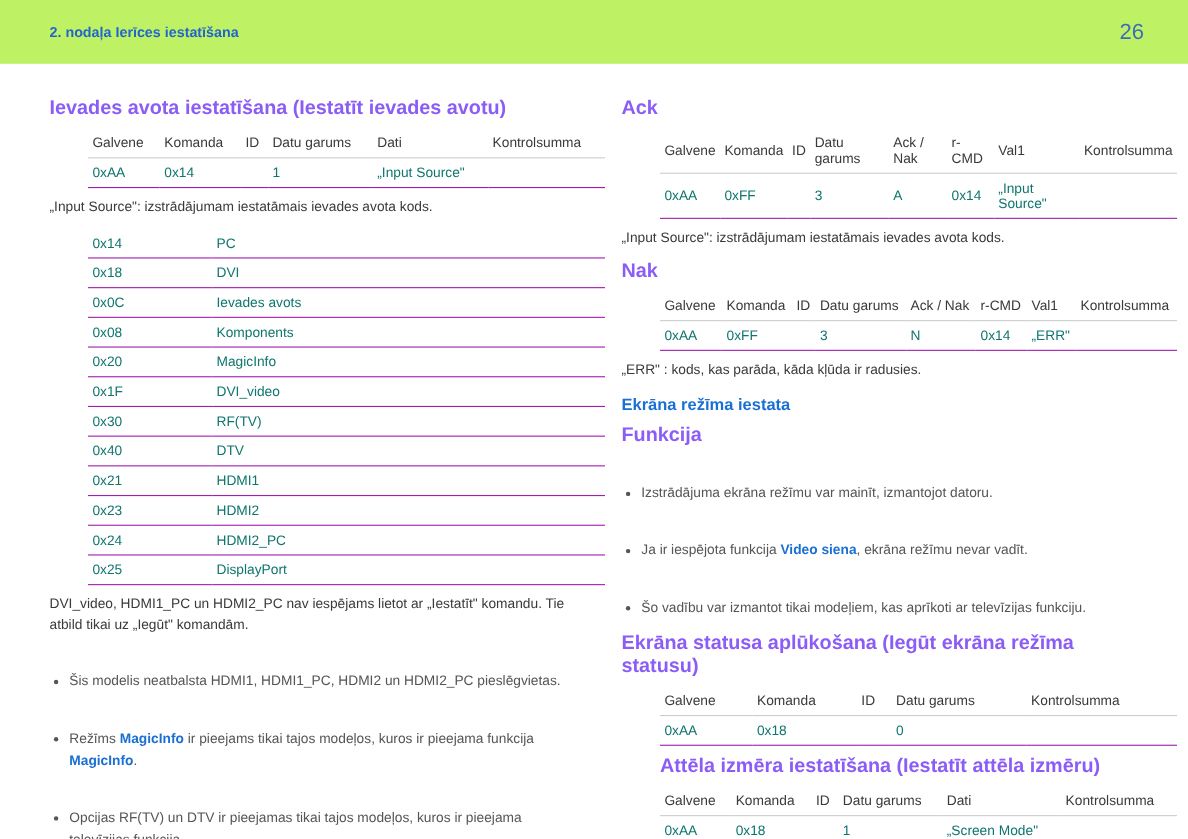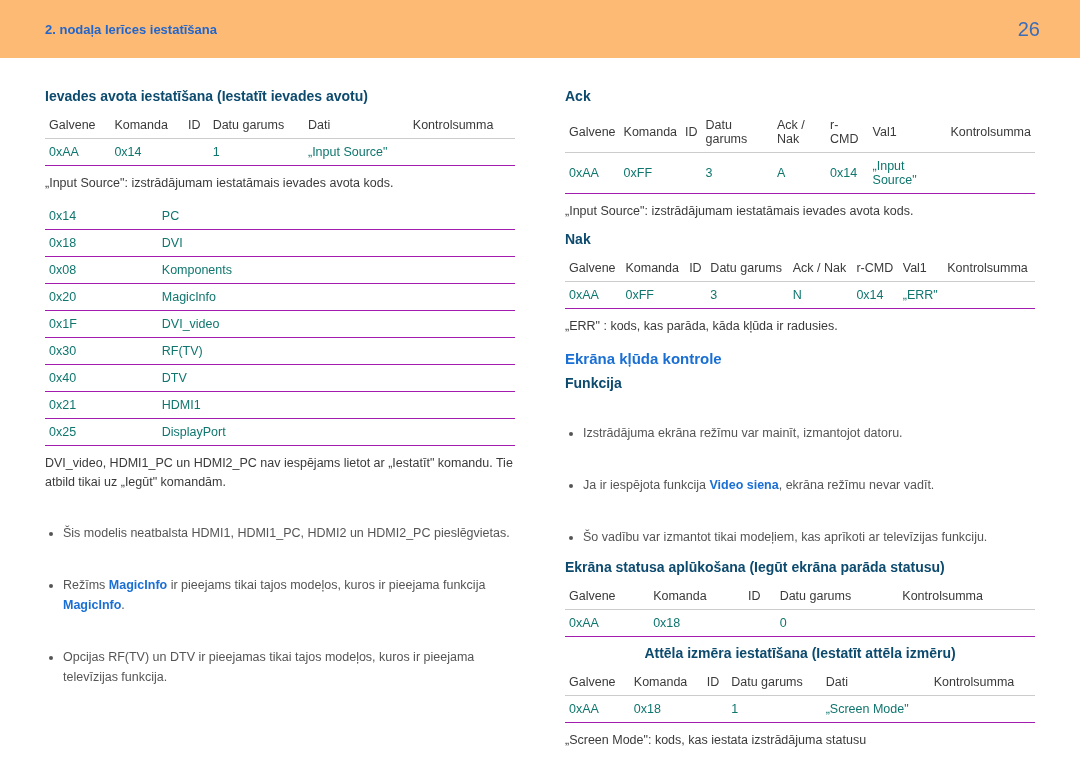--- a/index.html
+++ b/index.html
@@ -5,21 +5,21 @@
   * { box-sizing: border-box; margin: 0; padding: 0; }
   body {
     font-family: "Segoe UI", Arial, sans-serif;
     font-size: 13px;
     color: #2a2a2a;
     background: #fff;
     width: 1080px;
     height: 763px;
   }
   .header {
-    background: #fdba74;
+    background: #bef264;
     height: 58px;
     display: flex;
     justify-content: space-between;
     align-items: center;
     padding: 0 40px 0 45px;
   }
   .chapter {
     color: #2266cc;
     font-size: 13px;
     font-weight: 600;
@@ -33,36 +33,37 @@
     display: flex;
     padding: 30px 45px 20px 45px;
   }
   .col {
     flex: 1;
     min-width: 0;
   }
   .col-left { padding-right: 25px; }
   .col-right { padding-left: 25px; }
   h3.subhead {
-    font-size: 14px;
+    font-size: 18px;
     font-weight: 600;
-    color: #0c4a6e;
+    color: #8b5cf6;
     margin: 0 0 8px 0;
   }
   h3.blue {
     color: #1a6fd4;
     font-size: 15px;
     font-weight: 600;
     margin: 14px 0 8px 0;
   }
   table {
     width: 100%;
     border-collapse: collapse;
     font-size: 12.5px;
     margin-bottom: 8px;
+    margin-left: 35px;
   }
   table th {
     text-align: left;
     font-weight: 400;
     padding: 6px 4px;
     border-bottom: 1px solid #ccc;
     color: #3a3a3a;
   }
   table td {
     padding: 6px 4px;
@@ -133,20 +134,24 @@
       <tbody id="codes-body">
           <tr>
             <td>0x14</td>
             <td>PC</td>
           </tr>
           <tr>
             <td>0x18</td>
             <td>DVI</td>
           </tr>
           <tr>
+            <td>0x0C</td>
+            <td>Ievades avots</td>
+          </tr>
+          <tr>
             <td>0x08</td>
             <td>Komponents</td>
           </tr>
           <tr>
             <td>0x20</td>
             <td>MagicInfo</td>
           </tr>
           <tr>
             <td>0x1F</td>
             <td>DVI_video</td>
@@ -155,20 +160,28 @@
             <td>0x30</td>
             <td>RF(TV)</td>
           </tr>
           <tr>
             <td>0x40</td>
             <td>DTV</td>
           </tr>
           <tr>
             <td>0x21</td>
             <td>HDMI1</td>
+          </tr>
+          <tr>
+            <td>0x23</td>
+            <td>HDMI2</td>
+          </tr>
+          <tr>
+            <td>0x24</td>
+            <td>HDMI2_PC</td>
           </tr>
           <tr>
             <td>0x25</td>
             <td>DisplayPort</td>
           </tr>
         </tbody>
     </table>
 
     <p class="note">DVI_video, HDMI1_PC un HDMI2_PC nav iespējams lietot ar „Iestatīt" komandu. Tie atbild tikai uz „Iegūt" komandām.</p>
 
@@ -233,31 +246,31 @@
         <td>3</td>
         <td>N</td>
         <td>0x14</td>
         <td>„ERR"</td>
         <td></td>
       </tr>
         </tbody>
     </table>
     <p class="note">„ERR" : kods, kas parāda, kāda kļūda ir radusies.</p>
 
-    <h3 class="blue">Ekrāna kļūda kontrole</h3>
+    <h3 class="blue">Ekrāna režīma iestata</h3>
     <h3 class="subhead">Funkcija</h3>
     <ul class="bullets">
       <li><span>Izstrādājuma ekrāna režīmu var mainīt, izmantojot datoru.</span></li>
       <li>
         <span>Ja ir iespējota funkcija </span><span class="link">Video siena</span><span>, ekrāna režīmu nevar vadīt.</span>
       </li>
       <li><span>Šo vadību var izmantot tikai modeļiem, kas aprīkoti ar televīzijas funkciju.</span></li>
     </ul>
 
-    <h3 class="subhead">Ekrāna statusa aplūkošana (Iegūt ekrāna parāda statusu)</h3>
+    <h3 class="subhead">Ekrāna statusa aplūkošana (Iegūt ekrāna režīma statusu)</h3>
     <table>
       <thead>
           <tr>
         <th>Galvene</th>
         <th>Komanda</th>
         <th>ID</th>
         <th>Datu garums</th>
         <th>Kontrolsumma</th>
       </tr>
         </thead>

